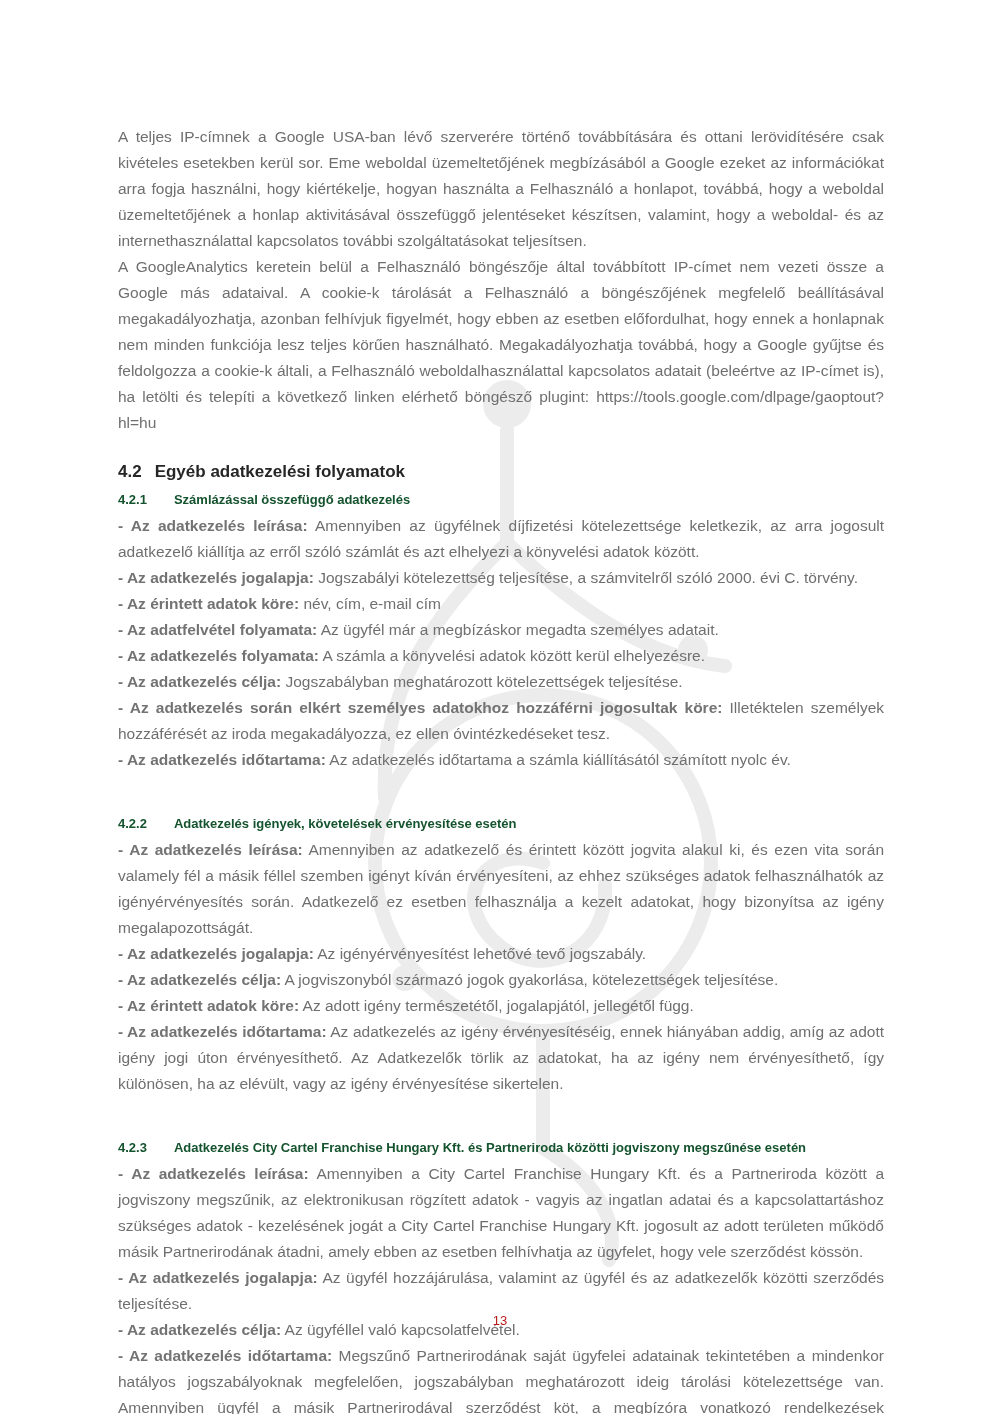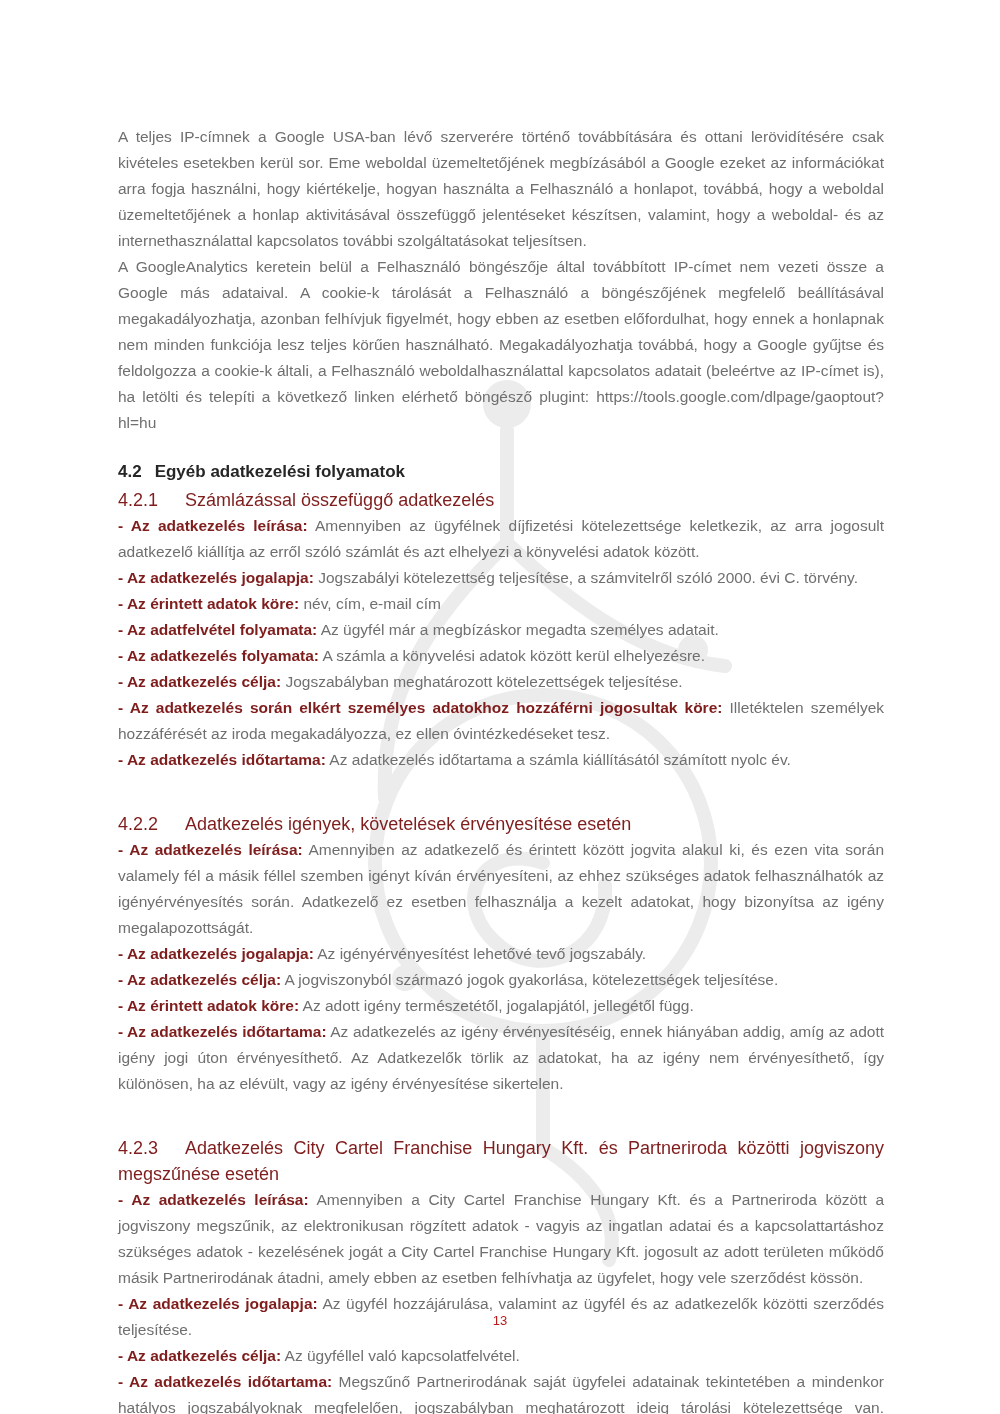--- a/index.html
+++ b/index.html
@@ -21,27 +21,27 @@
     text-align: justify;
   }
   .content p { margin: 0; }
   .h1 {
     margin-top: 23px;
     font-size: 17px; font-weight: bold; color: #262626;
     text-align: left;
   }
   .h1 .num { margin-right: 13px; }
   .h2 {
-    font-size: 18px; font-weight: normal; color: #7f1d1d;
+    font-size: 13px; font-weight: bold; color: #14532d;
     margin-top: 2px;
     text-align: justify;
   }
   .h2 .num { margin-right: 27px; }
   .h2.gap { margin-top: 38px; }
-  .lbl { font-weight: bold; color: #7f1d1d; }
+  .lbl { font-weight: bold; color: #737373; }
   .url { color: #6f6f6f; text-decoration: none; }
   .footer {
     position: absolute; top: 1313px; left: 0; width: 100%;
     text-align: center;
     color: #b91c1c; font-size: 13px;
     z-index: 1;
   }
 </style>
 </head>
 <body>

